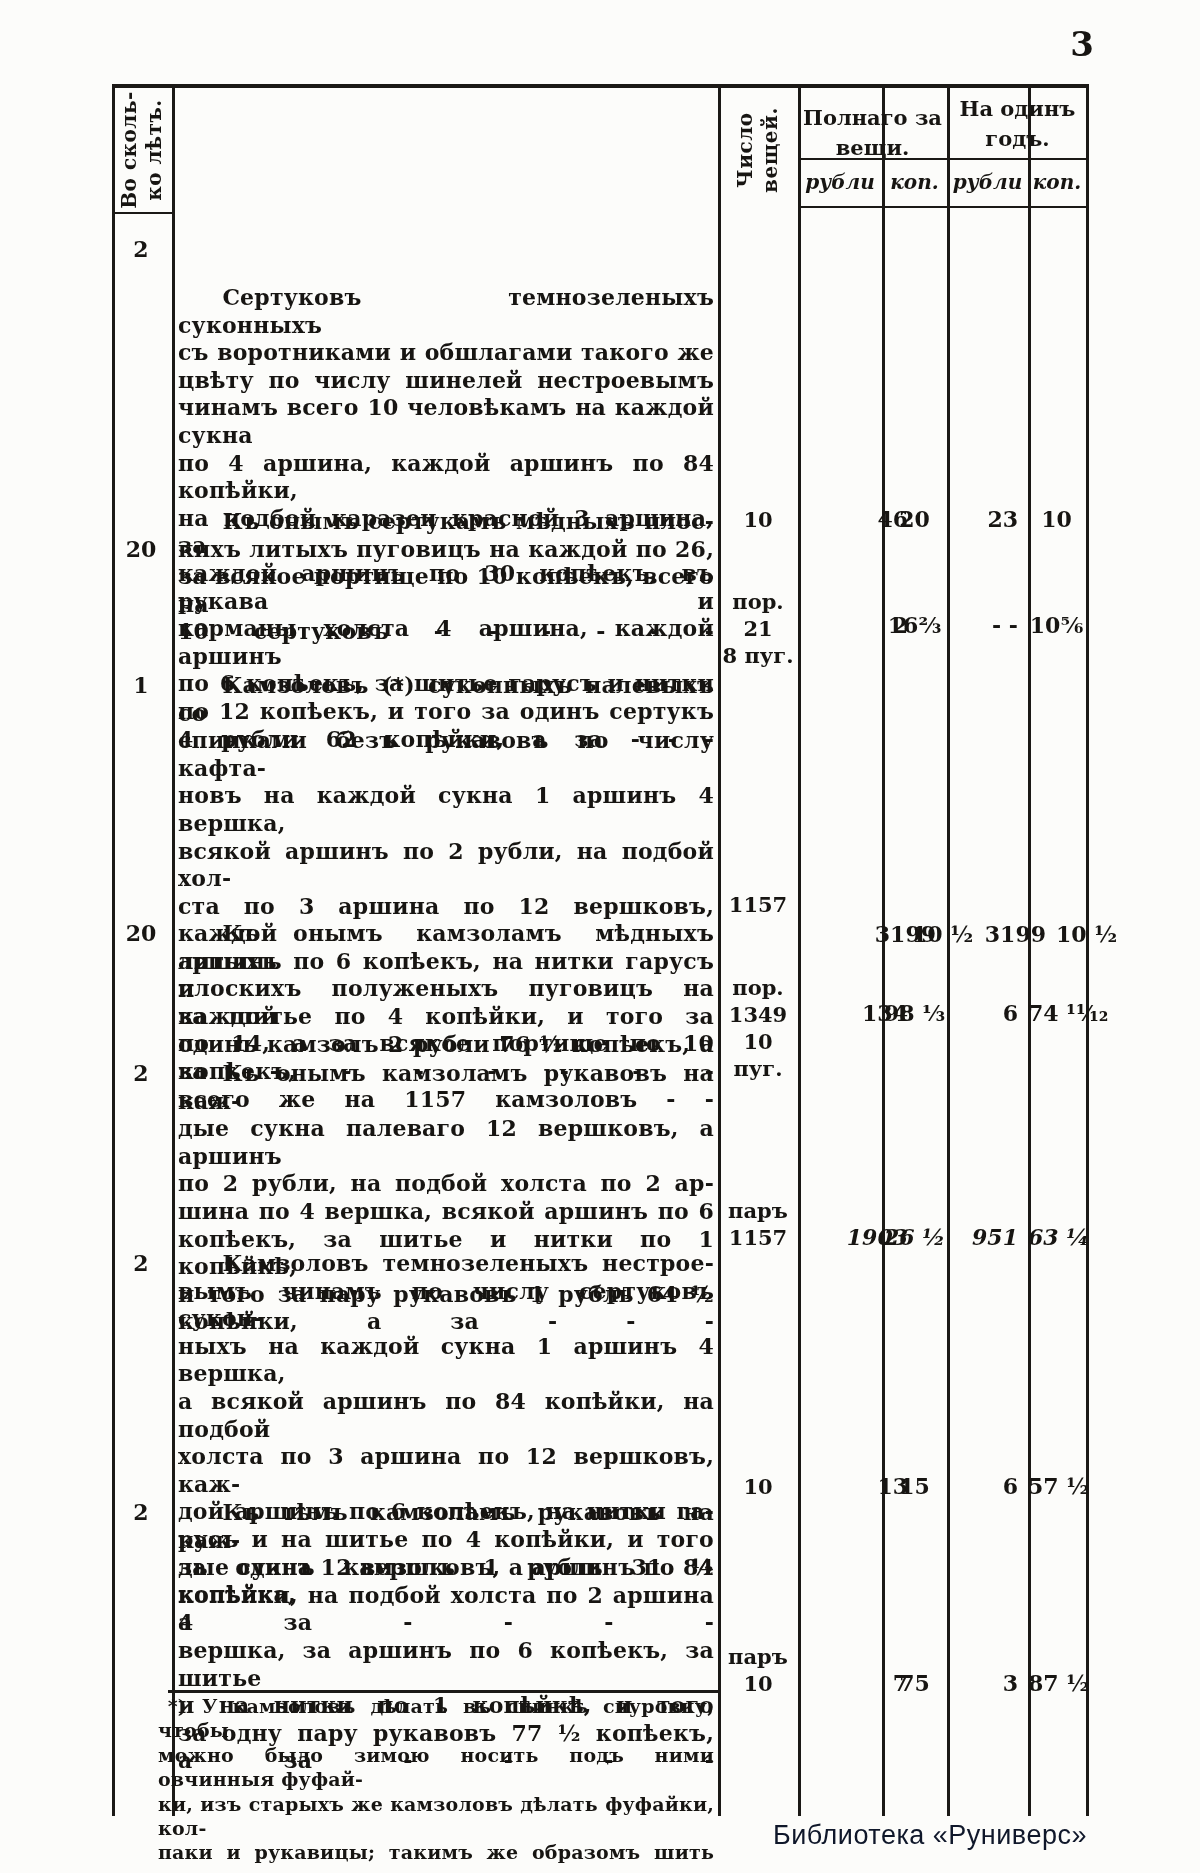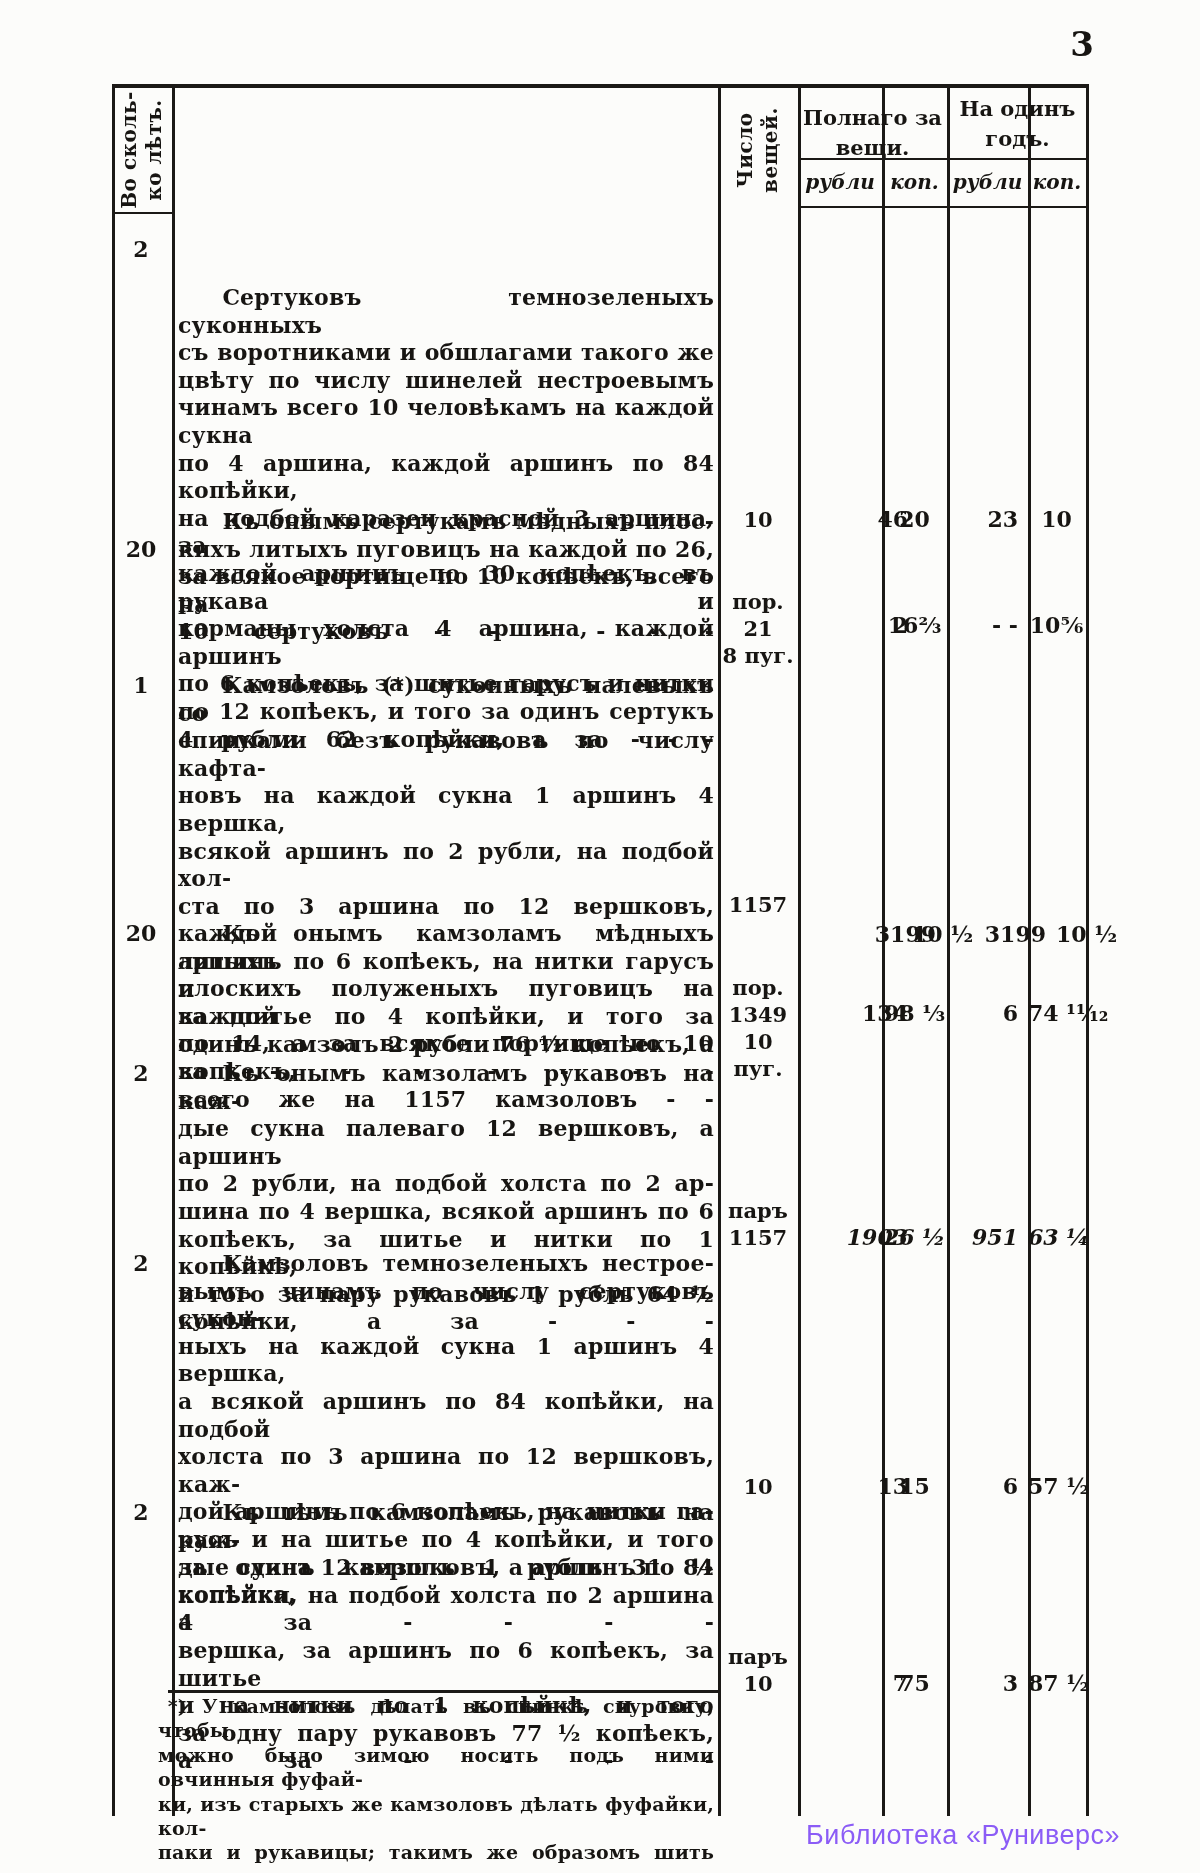--- a/index.html
+++ b/index.html
@@ -59,23 +59,23 @@
   .c-kop1{left:884px; width:61px; text-align:center;}
   .c-rub2{left:947px; width:71px; text-align:right;}
   .c-kop2{left:1028px; width:57px; text-align:center;}
   .t0{top:506px;} .t1{top:612px;} .t2{top:921px;margin-left:28px;} .t3{top:1000px;}
   .t4{top:1224px;font-style:italic;} .t5{top:1473px;} .t6{top:1670px;}
   
   .footnote{position:absolute; left:158px; top:1694px; width:556px;
     font-size:19px; font-weight:bold; line-height:24.4px; letter-spacing:.2px;
     white-space:pre-line; text-align:justify; text-align-last:left;}
   
-  .watermark{position:absolute; left:740px; top:1820px; width:380px; text-align:right;
+  .watermark{position:absolute; left:740px; top:1820px; width:380px; text-align:center;
     font-family:"Liberation Sans","DejaVu Sans",sans-serif;
-    font-size:27px; color:#8b5cf6; letter-spacing:.5px;}
+    font-size:27px; color:#0f172a; letter-spacing:.5px;}
 </style>
 </head>
 <body>
 
 <div class="page">
 
   <div class="pagenum">3</div>
 
   <div class="vline vl-outer-left"></div>
   <div class="vline vl-years"></div>

